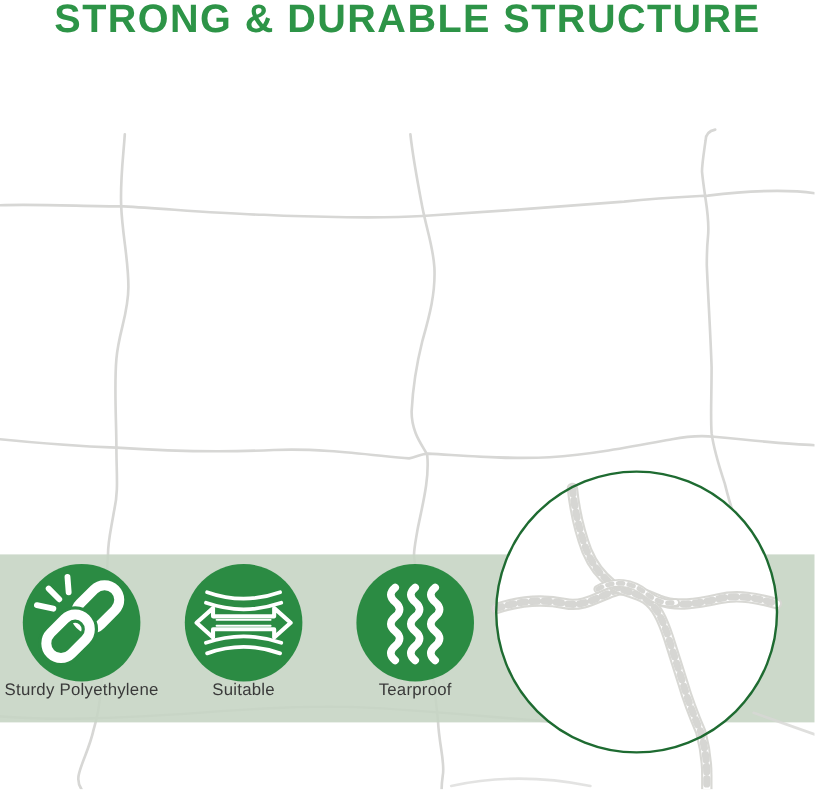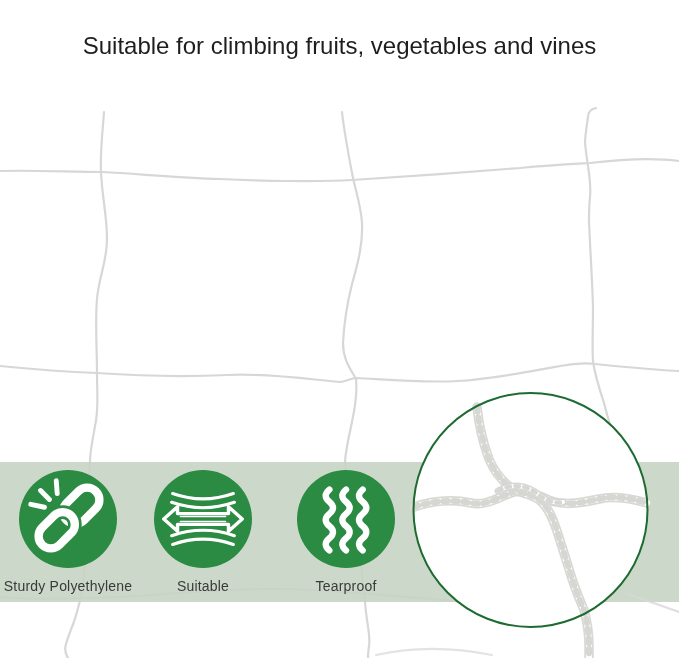--- a/index.html
+++ b/index.html
@@ -36,31 +36,31 @@
   .f1{--cx:68px;} .f2{--cx:203px;} .f3{--cx:346px;}
   .feature-circle{
     position:absolute;width:98px;height:98px;border-radius:50%;
     background:var(--icon-circle-green,#2b8b43);
     left:calc(var(--cx) - 49px);top:470px;z-index:3;
   }
   .feature-circle svg{position:absolute;left:0;top:0;width:98px;height:98px;}
   .icon-stroke{stroke:var(--icon-glyph-white,#ffffff);fill:none;stroke-linecap:round;stroke-linejoin:round;}
   .icon-halo{stroke:var(--icon-circle-green,#2b8b43);fill:none;stroke-linecap:round;stroke-linejoin:round;}
   .feature-label{
-    position:absolute;left:var(--cx);top:578px;transform:translateX(-50%);
+    position:absolute;left:var(--cx);top:566px;transform:translateX(-50%);
     font-size:14px;letter-spacing:.2px;color:var(--label-gray,#3a3a3a);
     white-space:nowrap;z-index:3;
   }
 </style>
 </head>
 <body>
 
 <div class="stage">
 
-  <div class="hdr-sub">Suitable for climbing fruits, vegetables and vines</div>
+  <div class="hdr-title">STRONG &amp; DURABLE STRUCTURE</div>
 
   <svg class="net-svg" width="679" height="658" viewBox="0 0 679 658">
     <path class="net-line" stroke-width="2.2" d="M0,171 C35,170 70,172 103,172 C140,174 180,178 220,179 C260,181 320,182 352,180 C400,177 470,172 520,168 C550,165 572,164 590,163 C615,160 650,157 679,161"></path>
     <path class="net-line" stroke-width="2.2" d="M0,366 C30,369 70,372 97,373 C140,376 185,377 228,375 C268,373 315,380 341,382 C347,381 351,378 357,378 C392,380 425,383 458,381 C492,379 528,372 560,366 C576,363 586,363 595,364 C625,367 655,370 679,371"></path>
     <path class="net-line" stroke-width="2.2" d="M0,597 C50,601 105,598 152,595 C205,591 262,587 312,590 C365,593 425,599 468,602"></path>
     <path class="net-line" stroke-width="2.2" opacity=".7" d="M376,655 C412,647 452,647 492,655"></path>
     <path class="net-line" stroke-width="2.2" d="M104,112 C103,128 100,150 101,172 C102,196 107,216 107,239 C107,262 99,276 97,299 C95,322 97,351 97,373 C97,395 99,409 95,426 C92,444 90,451 90,462 C88,491 87,541 84,576 C82,596 80,601 78,608 C75,622 69,633 66,644 C64,651 66,655 68,658"></path>
     <path class="net-line" stroke-width="2.2" d="M342,112 C344,131 348,152 352,173 C356,193 361,206 362,223 C363,244 358,263 352,284 C347,304 344,323 343,343 C343,361 352,371 356,379 C358,399 352,421 348,441 C346,453 345,457 345,463 C348,492 356,526 360,556 C362,576 364,589 365,601 C366,621 371,636 369,646 C368,653 368,656 368,658"></path>
     <path class="net-line" stroke-width="2.2" d="M596,108 C591,109 588,112 588,117 C586,131 585,137 585,143 C586,153 587,159 588,166 C590,179 591,187 590,197 C589,207 589,213 589,221 C590,246 592,276 593,306 C593,331 592,346 593,361 C595,376 600,391 604,403 C606,411 608,419 611,427"></path>
   </svg>

